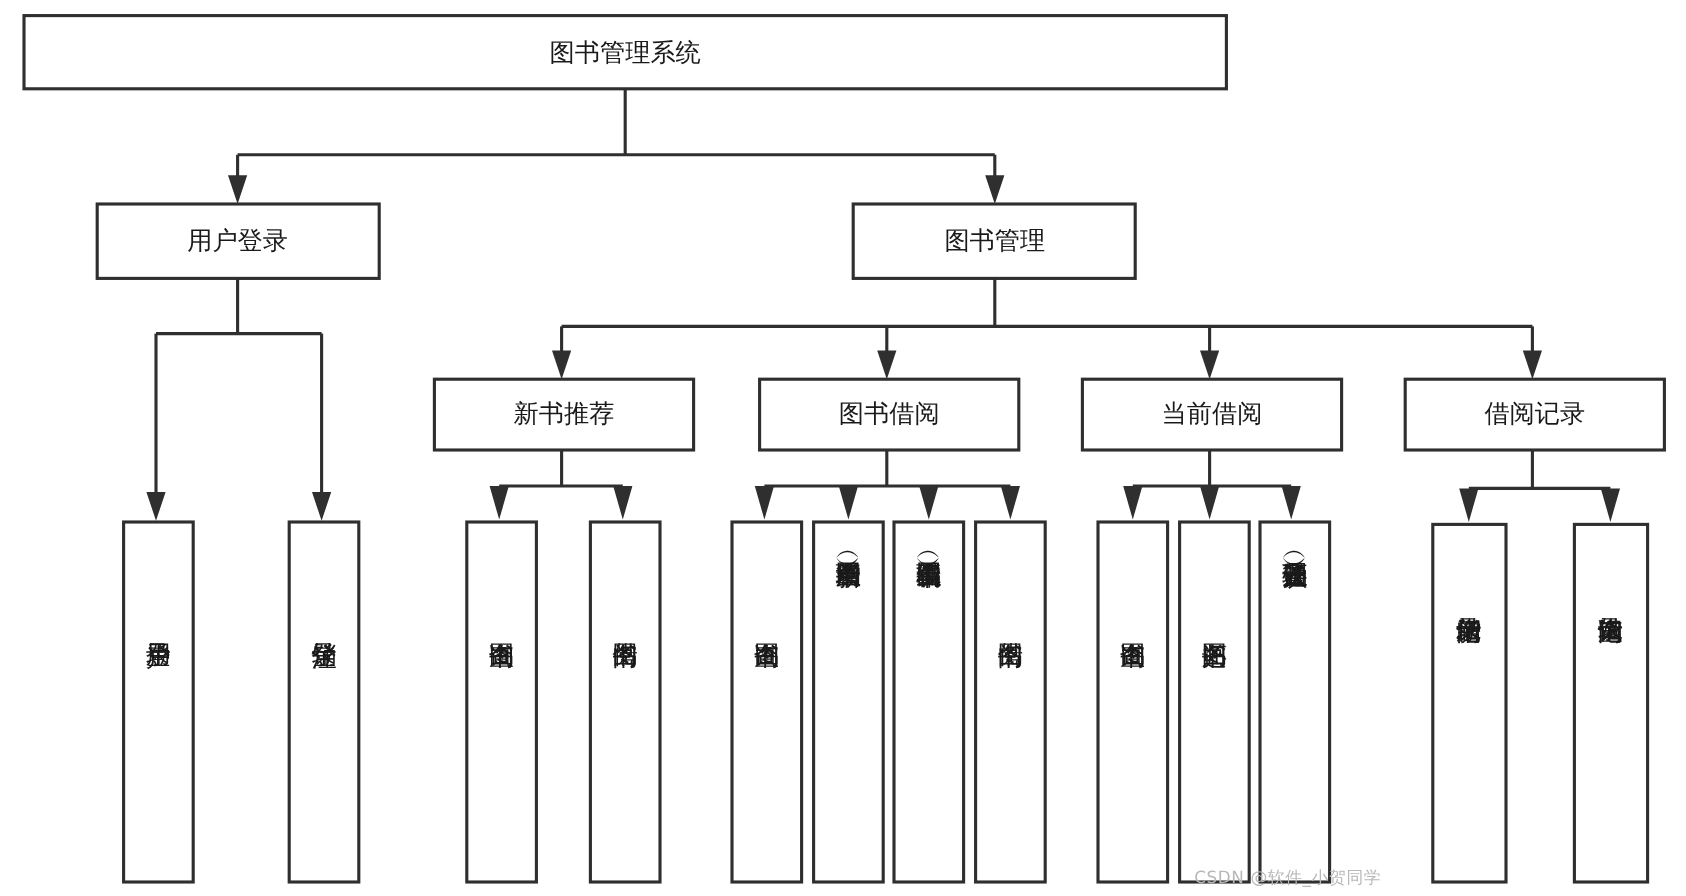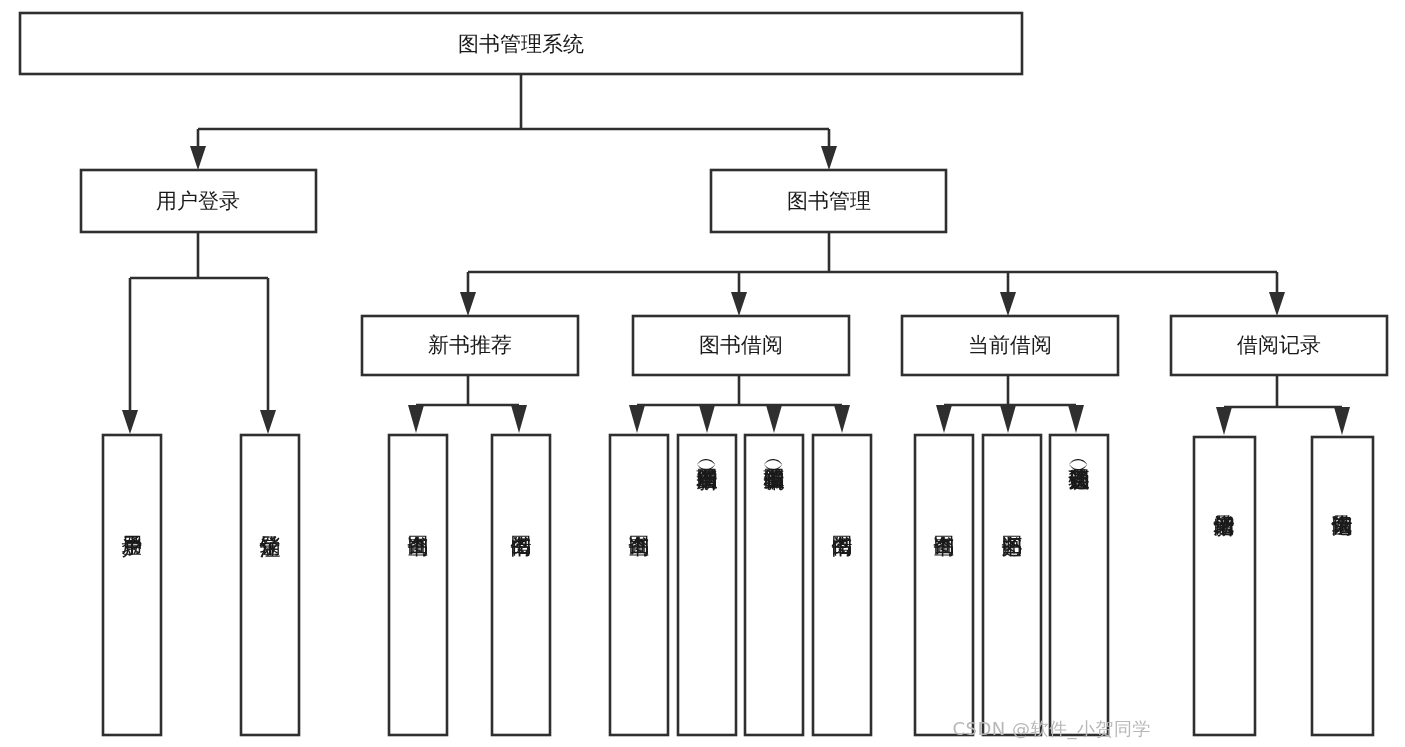--- a/index.html
+++ b/index.html
@@ -53,21 +53,21 @@
     font-family: "DejaVu Sans", "Liberation Sans", sans-serif;
     font-size: 21px;
     fill: #1a1a1a;
     text-anchor: middle;
   }
   .watermark-text {
     position: absolute;
     right: 8px;
     bottom: 6px;
     font-family: "DejaVu Sans", "Liberation Sans", sans-serif;
-    font-size: 18px;
+    font-size: 14px;
     color: #b8b8b8;
     letter-spacing: 0.5px;
     white-space: nowrap;
     user-select: none;
   }
 </style>
 </head>
 <body>
 
 <div id="diagram-root">

